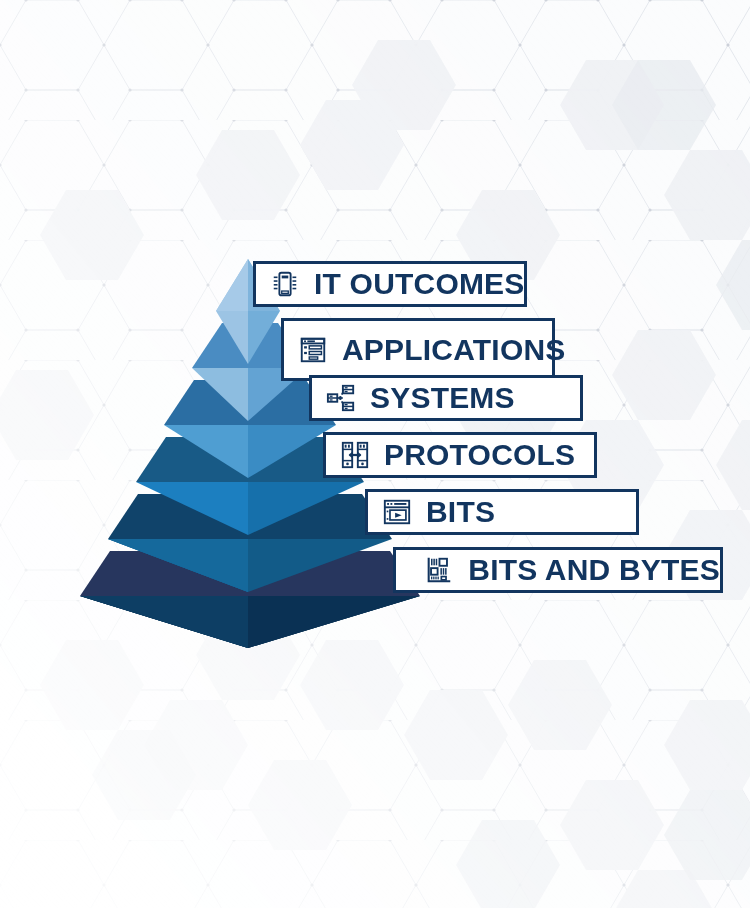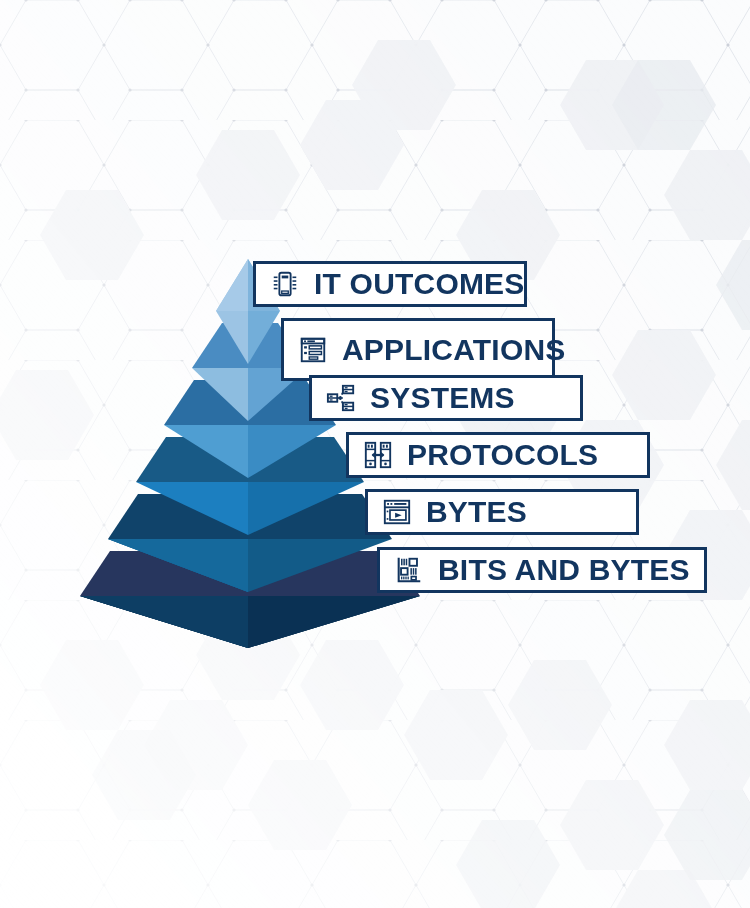--- a/index.html
+++ b/index.html
@@ -225,21 +225,21 @@
       <rect x="4" y="13.4" width="3" height="1.4" fill="#12355f"></rect>
       <rect x="4" y="17.4" width="3" height="1.4" fill="#12355f"></rect>
       <line x1="12" y1="16" x2="18" y2="16" stroke="#12355f" stroke-width="1.8" stroke-dasharray="2 2"></line>
       <line x1="15" y1="16" x2="19" y2="8" stroke="#12355f" stroke-width="1.8" stroke-dasharray="2 2"></line>
       <line x1="15" y1="16" x2="19" y2="24" stroke="#12355f" stroke-width="1.8" stroke-dasharray="2 2"></line>
       <circle cx="15" cy="16" r="1.8" fill="#12355f"></circle>
     </svg>
     <span class="label-text">SYSTEMS</span>
   </div>
 
-  <div class="label-box" style="left:346px; top:432px; width:304px; height:46px;">
+  <div class="label-box" style="left:323px; top:432px; width:274px; height:46px;">
     <svg class="label-icon" viewBox="0 0 32 32" xmlns="http://www.w3.org/2000/svg">
       <rect x="3" y="3" width="10" height="26" fill="none" stroke="#12355f" stroke-width="2"></rect>
       <rect x="19" y="3" width="10" height="26" fill="none" stroke="#12355f" stroke-width="2"></rect>
       <line x1="3" y1="10" x2="13" y2="10" stroke="#12355f" stroke-width="1.6"></line>
       <line x1="19" y1="10" x2="29" y2="10" stroke="#12355f" stroke-width="1.6"></line>
       <line x1="3" y1="22" x2="13" y2="22" stroke="#12355f" stroke-width="1.6"></line>
       <line x1="19" y1="22" x2="29" y2="22" stroke="#12355f" stroke-width="1.6"></line>
       <g fill="#12355f">
         <rect x="5" y="5" width="2" height="3.2"></rect>
           <rect x="8.5" y="5" width="2" height="3.2"></rect>
@@ -260,24 +260,24 @@
       <rect x="3" y="4" width="26" height="24" fill="none" stroke="#12355f" stroke-width="2"></rect>
       <line x1="3" y1="11" x2="29" y2="11" stroke="#12355f" stroke-width="2"></line>
       <rect x="5.5" y="6.4" width="2" height="2" fill="#12355f"></rect>
       <rect x="9" y="6.4" width="2" height="2" fill="#12355f"></rect>
       <rect x="13" y="6.4" width="13" height="2" fill="#12355f"></rect>
       <rect x="8.5" y="14" width="17" height="10.5" fill="none" stroke="#12355f" stroke-width="1.8"></rect>
       <polygon points="14,16.8 21,19.4 14,22" fill="#12355f"></polygon>
       <rect x="5" y="14.5" width="1.8" height="1.8" fill="#12355f"></rect>
       <rect x="5" y="22.5" width="1.8" height="1.8" fill="#12355f"></rect>
     </svg>
-    <span class="label-text">BYTES</span>
-  </div>
-
-  <div class="label-box" style="left:377px; top:547px; width:330px; height:46px;">
+    <span class="label-text">BITS</span>
+  </div>
+
+  <div class="label-box" style="left:393px; top:547px; width:330px; height:46px;justify-content:flex-end;">
     <svg class="label-icon" viewBox="0 0 32 32" xmlns="http://www.w3.org/2000/svg">
       <path d="M5 3 L5 28 L28 28" fill="none" stroke="#12355f" stroke-width="2.2"></path>
       <g fill="#12355f">
         <rect x="7.5" y="4" width="1.6" height="7"></rect>
         <rect x="10" y="4" width="1.6" height="7"></rect>
         <rect x="12.5" y="4" width="1.6" height="7"></rect>
       </g>
       <rect x="16.5" y="4" width="8" height="7.5" fill="none" stroke="#12355f" stroke-width="2"></rect>
       <rect x="7.5" y="14" width="7" height="7" fill="none" stroke="#12355f" stroke-width="2"></rect>
       <g fill="#12355f">

